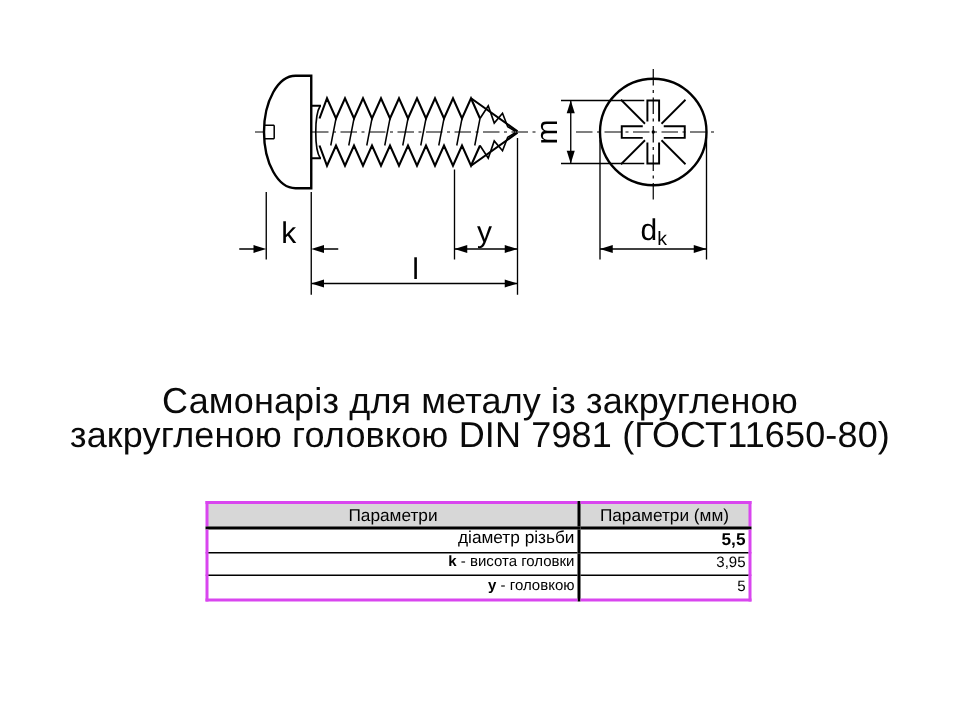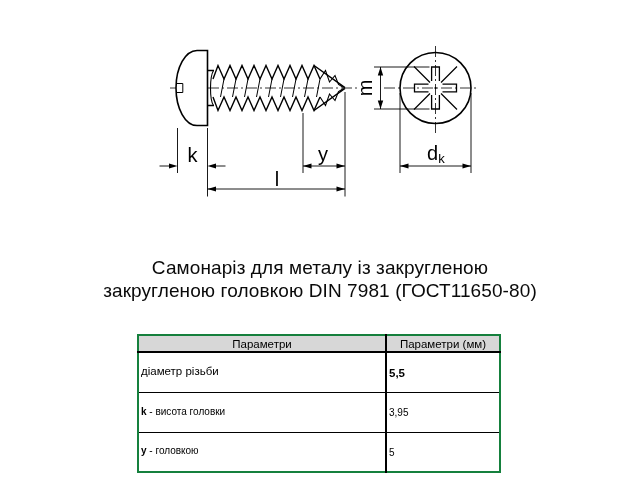--- a/index.html
+++ b/index.html
@@ -5,33 +5,33 @@
   html,body { margin:0; padding:0; background:#fff; }
   .canvas {
     position:relative; width:640px; height:480px; background:#ffffff;
     font-family:"Liberation Sans", sans-serif; color:#000; overflow:hidden;
   }
   
   .drawing { position:absolute; left:0; top:0; width:640px; height:235px; }
   .drawing text { font-family:"Liberation Sans", sans-serif; fill:#000; }
   
   .title { position:absolute; left:0; top:256px; width:640px; text-align:center;
-           font-size:19px; line-height:23px; color:#0a0a0a; letter-spacing:0.1px; }
+           font-size:24px; line-height:23px; color:#0a0a0a; letter-spacing:0.1px; }
   .title b { font-weight:normal; }
   .title span { white-space:pre-wrap; }
   
   .spec-table { position:absolute; left:137px; top:334px; width:362px;
                 border-collapse:collapse; table-layout:fixed;
-                border:2px solid #15803d; font-family:"Liberation Sans", sans-serif; }
+                border:2px solid #d946ef; font-family:"Liberation Sans", sans-serif; }
   .spec-table th {
     background:#d7d7d7; font-weight:normal; font-size:11.5px; height:15px;
     padding:0 2px; border-bottom:2px solid #000; text-align:center; vertical-align:middle;
   }
   .spec-table td {
-    text-align:left; vertical-align:middle; padding:12px 2px; height:14.5px;
+    text-align:right; vertical-align:middle; padding:0 2px; height:14.5px;
     font-size:10px; border-top:1px solid #000;
   }
   .spec-table tr.r0 td { font-size:11.5px; border-top:2px solid #000; }
   .spec-table .vcol { border-left:2px solid #000; }
   .spec-table td.strong { font-weight:bold; }
   .pfx { font-weight:bold; }
   .spec-table sub { font-weight:bold; font-size:7.5px; }
   .lbl { white-space:pre-wrap; }
 </style>
 </head>

